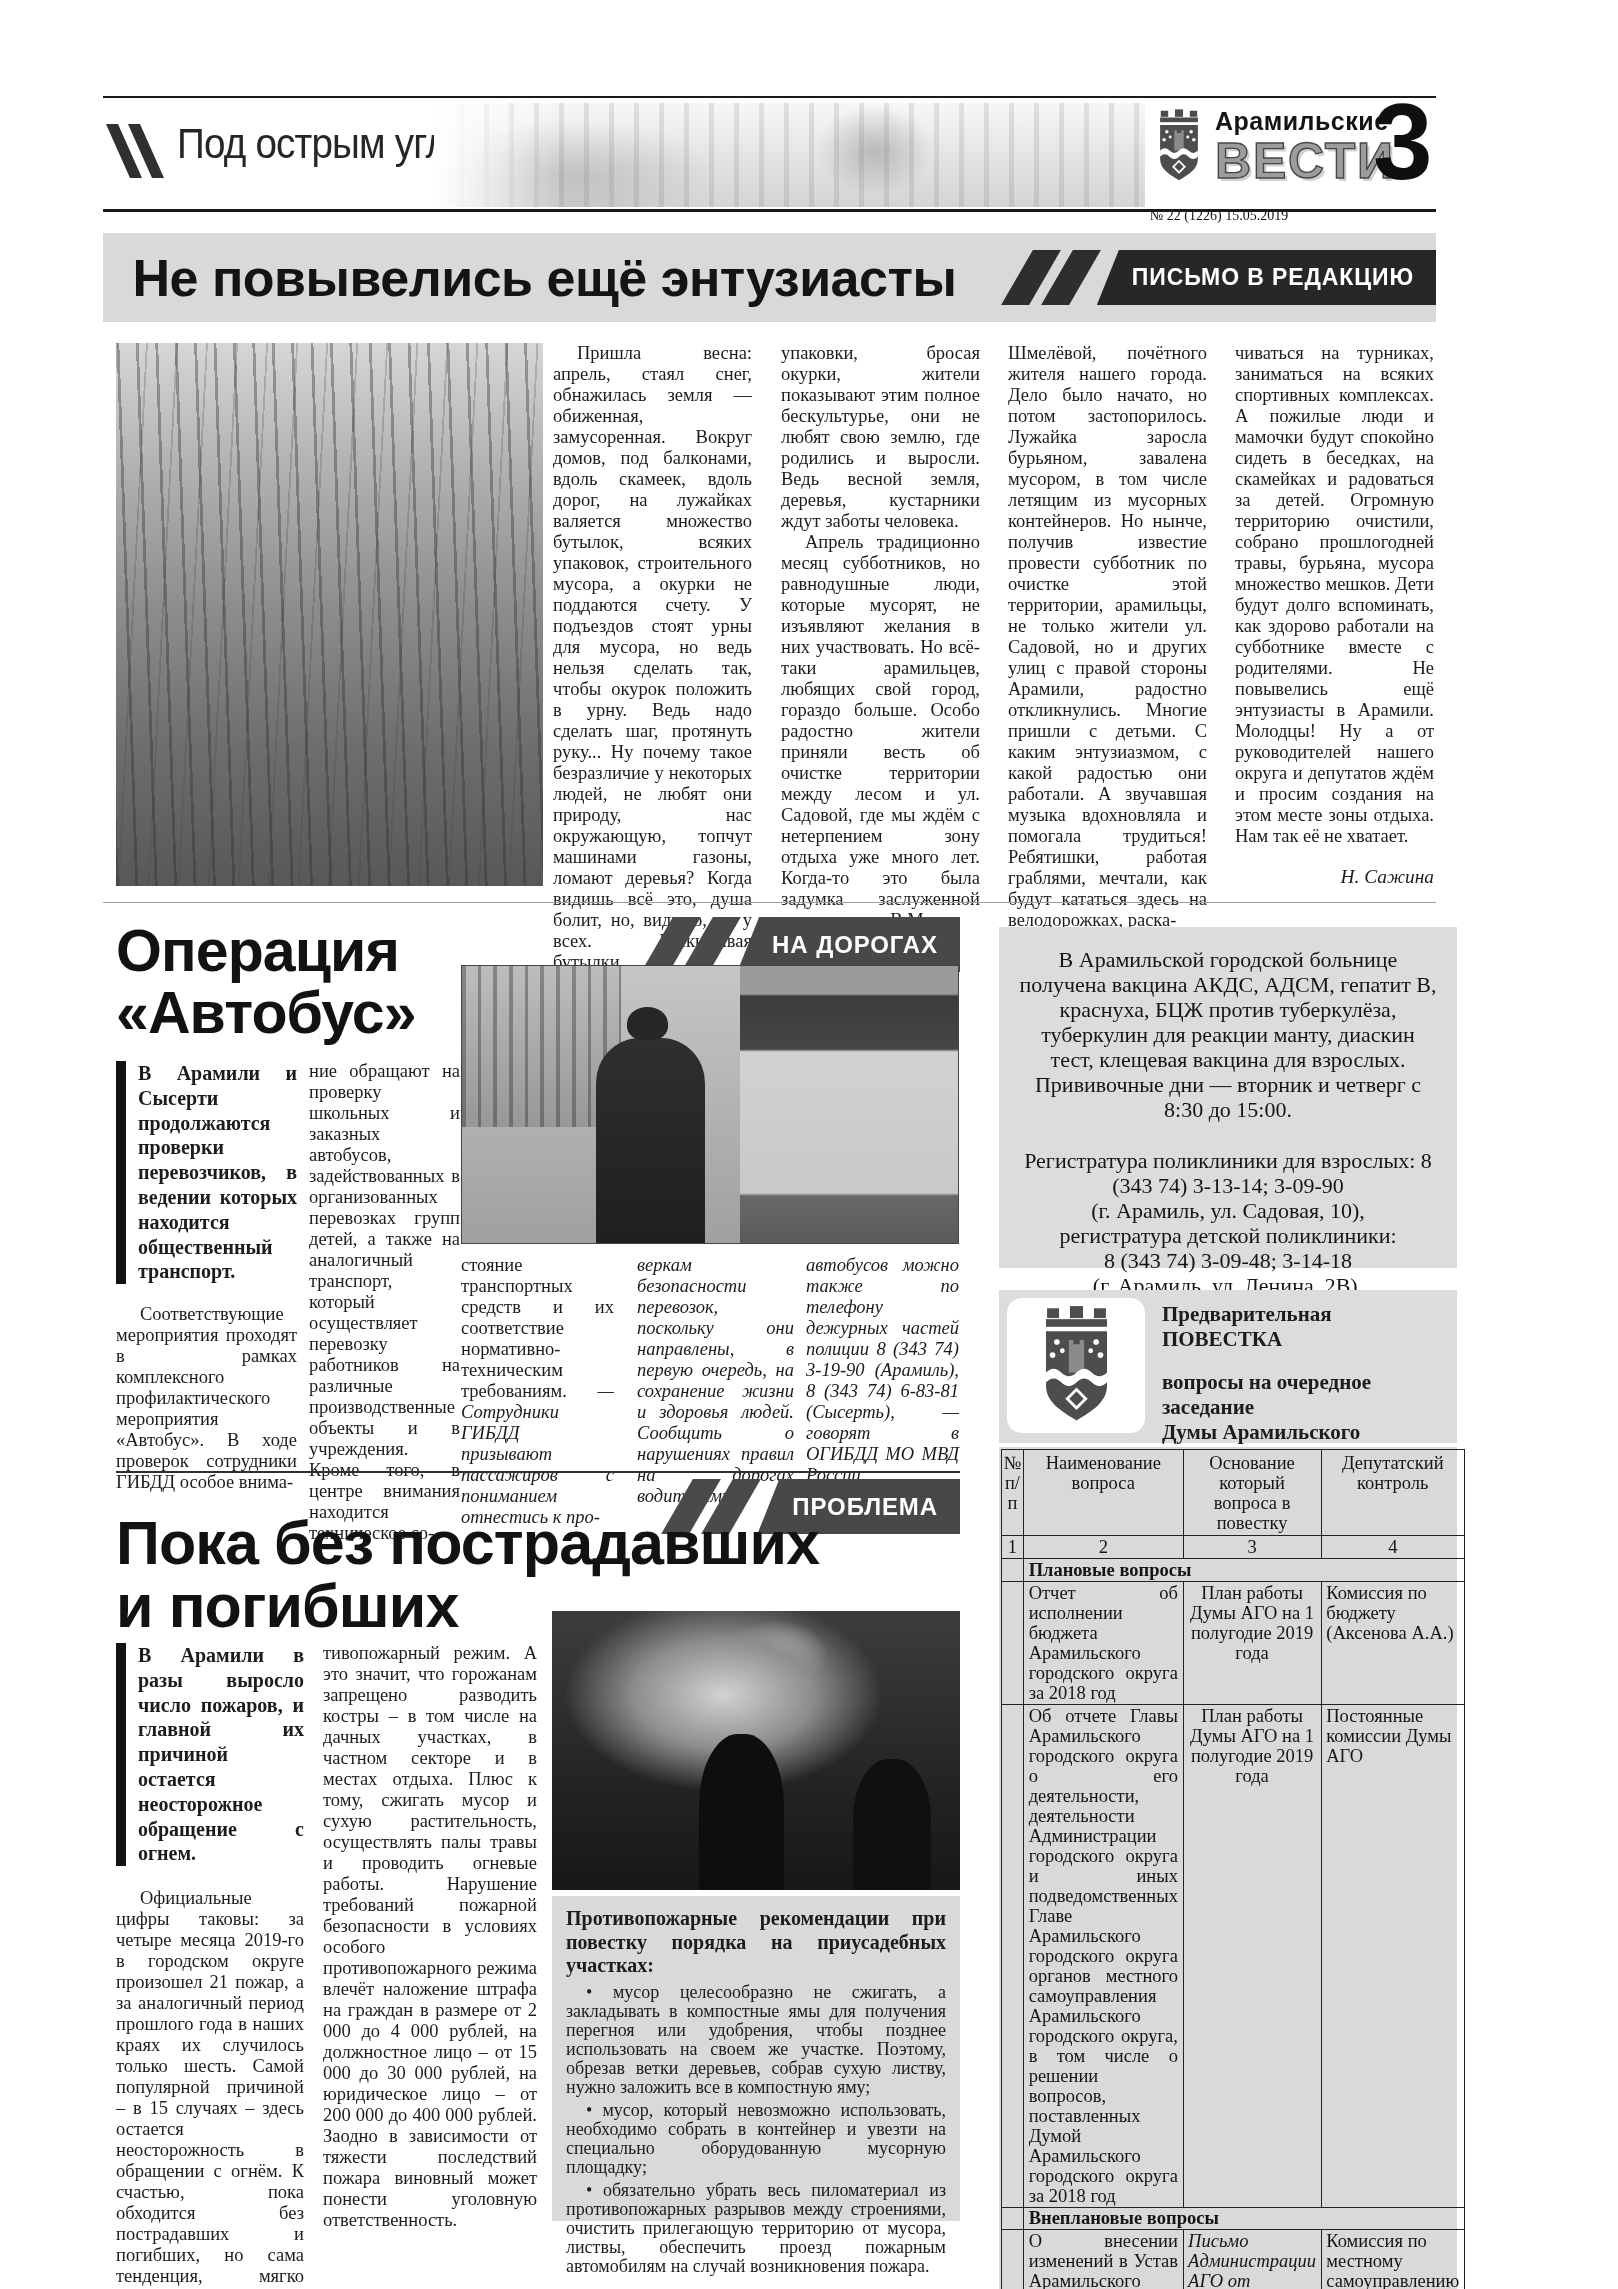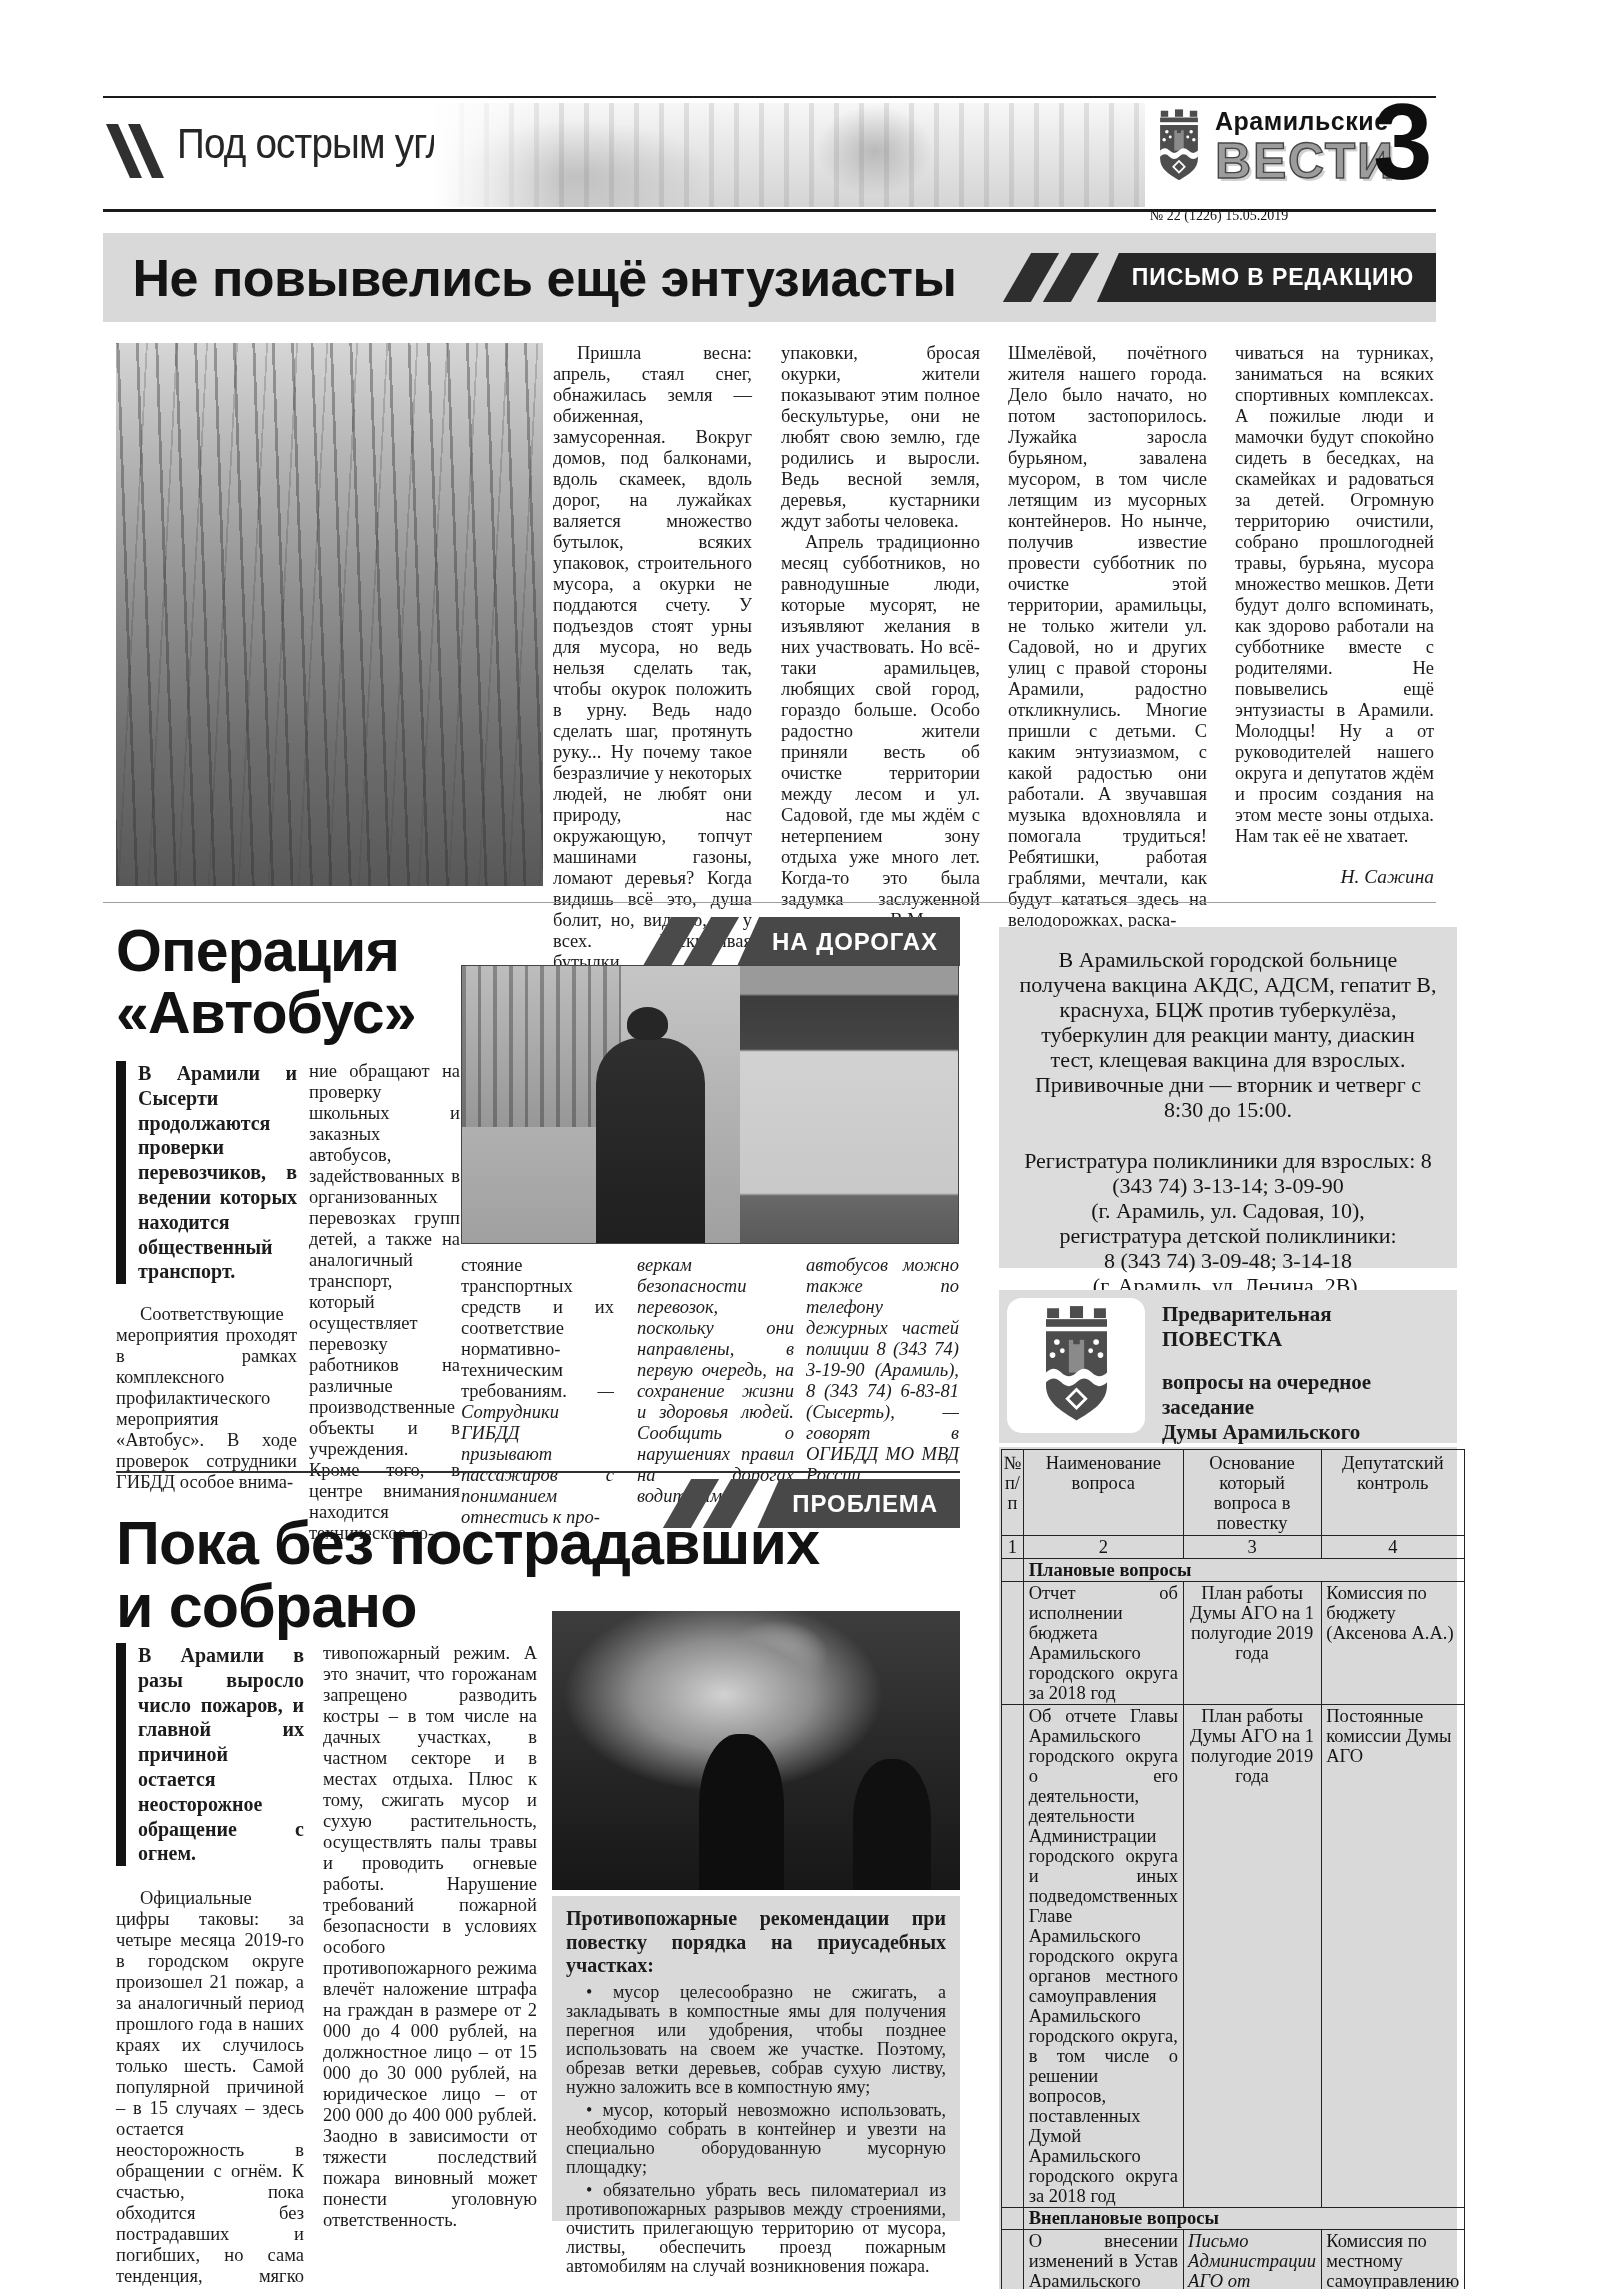--- a/index.html
+++ b/index.html
@@ -25,21 +25,21 @@
   #brand-emblem{left:1152px;top:107px;}
   #brand-text{left:1215px;top:109px;font-family:"Liberation Sans",sans-serif;line-height:1;}
   #brand-top{font-size:25px;font-weight:bold;color:#141414;letter-spacing:0.5px;}
   #brand-bottom{font-size:50px;font-weight:bold;color:#9c9c9c;letter-spacing:1.8px;margin-top:1.8px;
       -webkit-text-stroke:1.4px #474747;text-shadow:2.8px 2.8px 0 rgba(0,0,0,.18);}
   #issue{left:1150px;top:183px;font-size:14px;color:#111;white-space:nowrap;margin-top:25px;}
   #page-num{left:1373px;top:89px;font-family:"Liberation Sans",sans-serif;
             font-weight:bold;font-size:107px;line-height:1;color:#0f0f0f;}
 
   
-  .tag{display:flex;align-items:stretch;height:49px;}
+  .tag{display:flex;align-items:stretch;height:55px;}
   .tag i{display:block;width:28px;margin-right:12px;transform:skewX(-30deg);}
   .tag .lbl{color:#fff;font-family:"Liberation Sans",sans-serif;font-weight:bold;
             display:flex;align-items:center;padding:0 22px 0 35px;letter-spacing:0.9px;
             clip-path:polygon(22px 0,100% 0,100% 100%,0 100%);}
   .tag.dark i{background:#2e2e2e;} .tag.dark .lbl{background:#272727;font-size:23px;}
   .tag.gray i{background:#4a4a4a;} .tag.gray .lbl{background:#484848;font-size:24px;}
 
   
   #a1-band{left:103px;top:233px;width:1333px;height:89px;background:#d9d9d9;
            display:flex;align-items:center;padding:0;box-sizing:border-box;}
@@ -236,21 +236,21 @@
 <div class="abs" id="sep2"></div>
 
 <div class="abs" id="a3">
   <div class="abs tag gray" id="a3-tag">
     <i></i>
       <i></i>
     <span class="lbl">ПРОБЛЕМА</span>
   </div>
   <div class="abs" id="a3-title">
     <div>Пока без пострадавших</div>
-    <div>и собрано</div>
+    <div>и погибших</div>
   </div>
   <div class="abs" id="a3-photo">
     <div class="ff1"></div>
     <div class="ff2"></div>
   </div>
   <div class="abs" id="a3-c1">
     <div class="lead">В Арамили в разы выросло число пожаров, и главной их причиной остается неосторожное обращение с огнем.</div>
     <div class="body-col first-indent">
         <p>Официальные цифры таковы: за четыре месяца 2019-го в городском округе произошел 21 пожар, а за аналогичный период прошлого года в наших краях их случилось только шесть. Самой популярной причиной – в 15 случаях – здесь остается неосторожность в обращении с огнём. К счастью, пока обходится без пострадавших и погибших, но сама тенденция, мягко говоря, настораживает.</p>
       </div>

